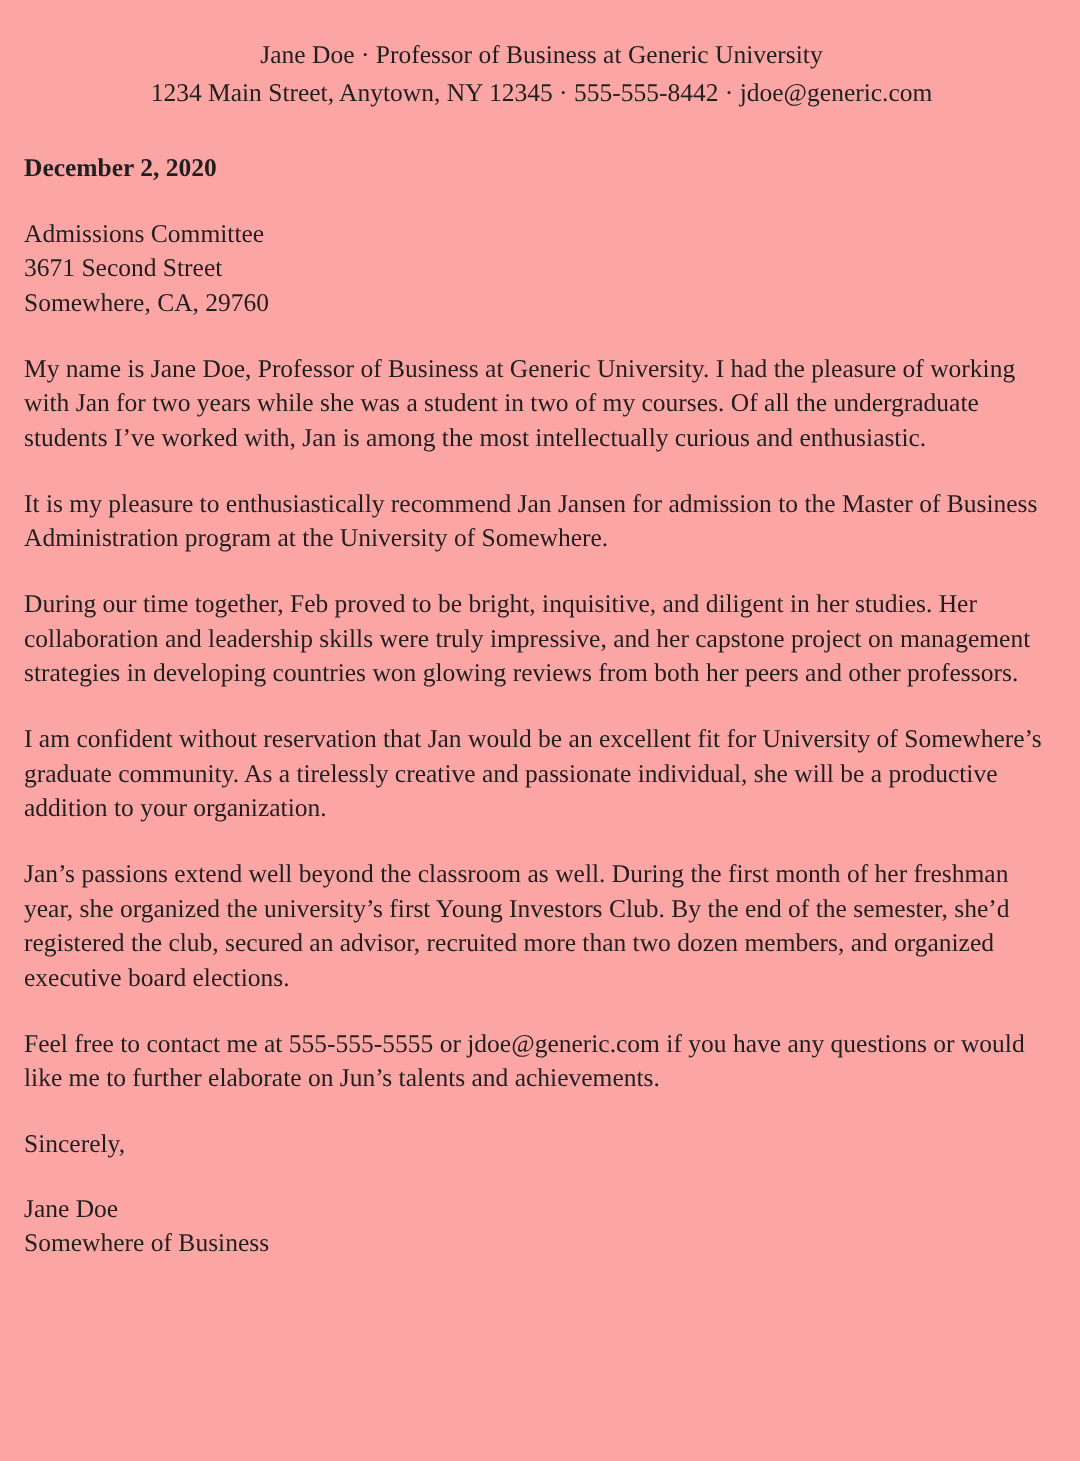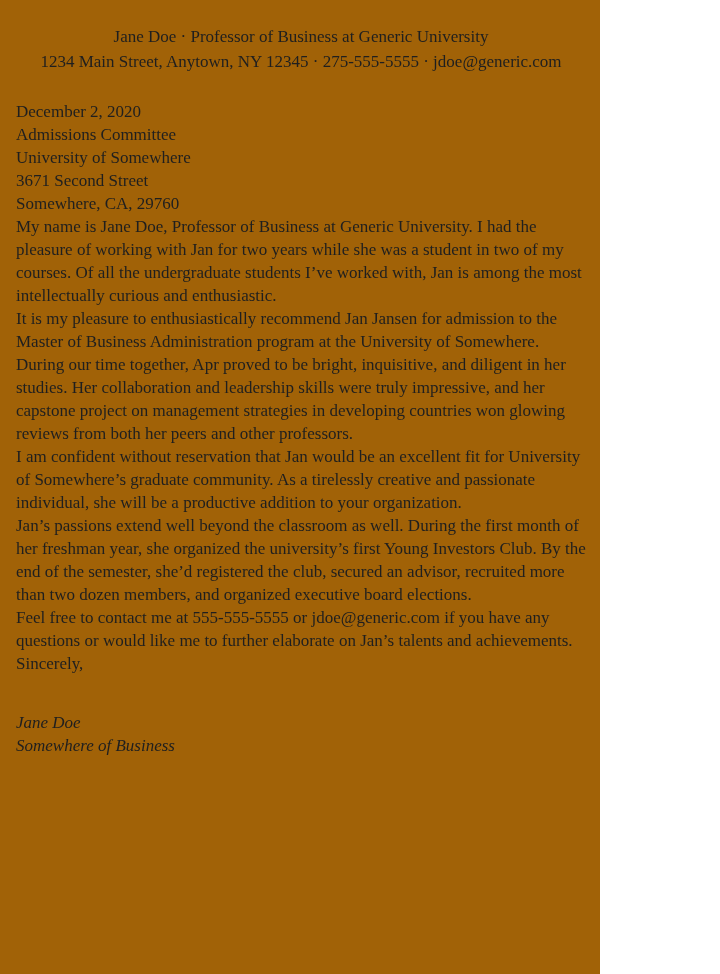--- a/index.html
+++ b/index.html
@@ -10,78 +10,77 @@
 
   body {
     width: 720px;
     height: 974px;
     overflow: hidden;
     font-family: "Liberation Serif", "DejaVu Serif", serif;
     color: #1f1f1f;
   }
 
   .page {
-    width: 600px;
+    width: 720px;
     height: 974px;
-    background: #a16207;
+    background: #fca5a5;
     padding: 24px 14px 0 16px;
   }
 
   .letterhead {
     text-align: center;
     font-size: 17px;
     line-height: 25px;
     margin-bottom: 26px;
   }
 
   .letter-body {
     font-size: 17px;
     line-height: 23px;
     text-align: left;
     max-width: 692px;
   }
 
-  .block { }
-  .block:first-child { margin-top: 16px; }
+  .block { margin-top: 21px; }
+  .block:first-child { margin-top: 16px; font-weight: bold; }
 
-  .signature-block { margin-top: 36px; font-style: italic; }
+  .signature-block { margin-top: 20px; }
 </style>
 </head>
 <body>
 
 <div class="page">
 
   <div class="letterhead">
     <div>Jane Doe · Professor of Business at Generic University</div>
-    <div>1234 Main Street, Anytown, NY 12345 · 275-555-5555 · jdoe@generic.com</div>
+    <div>1234 Main Street, Anytown, NY 12345 · 555-555-8442 · jdoe@generic.com</div>
   </div>
 
   <div class="letter-body">
 
     <div class="block">December 2, 2020</div>
 
     <div class="block">
       <div>Admissions Committee</div>
-      <div>University of Somewhere</div>
       <div>3671 Second Street</div>
       <div>Somewhere, CA, 29760</div>
     </div>
 
 
     <p class="block">My name is Jane Doe, Professor of Business at Generic University. I had the pleasure of working with Jan for two years while she was a student in two of my courses. Of all the undergraduate students I’ve worked with, Jan is among the most intellectually curious and enthusiastic.</p>
 
     <p class="block">It is my pleasure to enthusiastically recommend Jan Jansen for admission to the Master of Business Administration program at the University of Somewhere.</p>
 
-    <p class="block">During our time together, Apr proved to be bright, inquisitive, and diligent in her studies. Her collaboration and leadership skills were truly impressive, and her capstone project on management strategies in developing countries won glowing reviews from both her peers and other professors.</p>
+    <p class="block">During our time together, Feb proved to be bright, inquisitive, and diligent in her studies. Her collaboration and leadership skills were truly impressive, and her capstone project on management strategies in developing countries won glowing reviews from both her peers and other professors.</p>
 
     <p class="block">I am confident without reservation that Jan would be an excellent fit for University of Somewhere’s graduate community. As a tirelessly creative and passionate individual, she will be a productive addition to your organization.</p>
 
     <p class="block">Jan’s passions extend well beyond the classroom as well. During the first month of her freshman year, she organized the university’s first Young Investors Club. By the end of the semester, she’d registered the club, secured an advisor, recruited more than two dozen members, and organized executive board elections.</p>
 
-    <p class="block">Feel free to contact me at 555-555-5555 or jdoe@generic.com if you have any questions or would like me to further elaborate on Jan’s talents and achievements.</p>
+    <p class="block">Feel free to contact me at 555-555-5555 or jdoe@generic.com if you have any questions or would like me to further elaborate on Jun’s talents and achievements.</p>
 
     <div class="block">Sincerely,</div>
 
     <div class="signature-block">
       <div>Jane Doe</div>
       <div>Somewhere of Business</div>
     </div>
 
   </div>
 </div>

